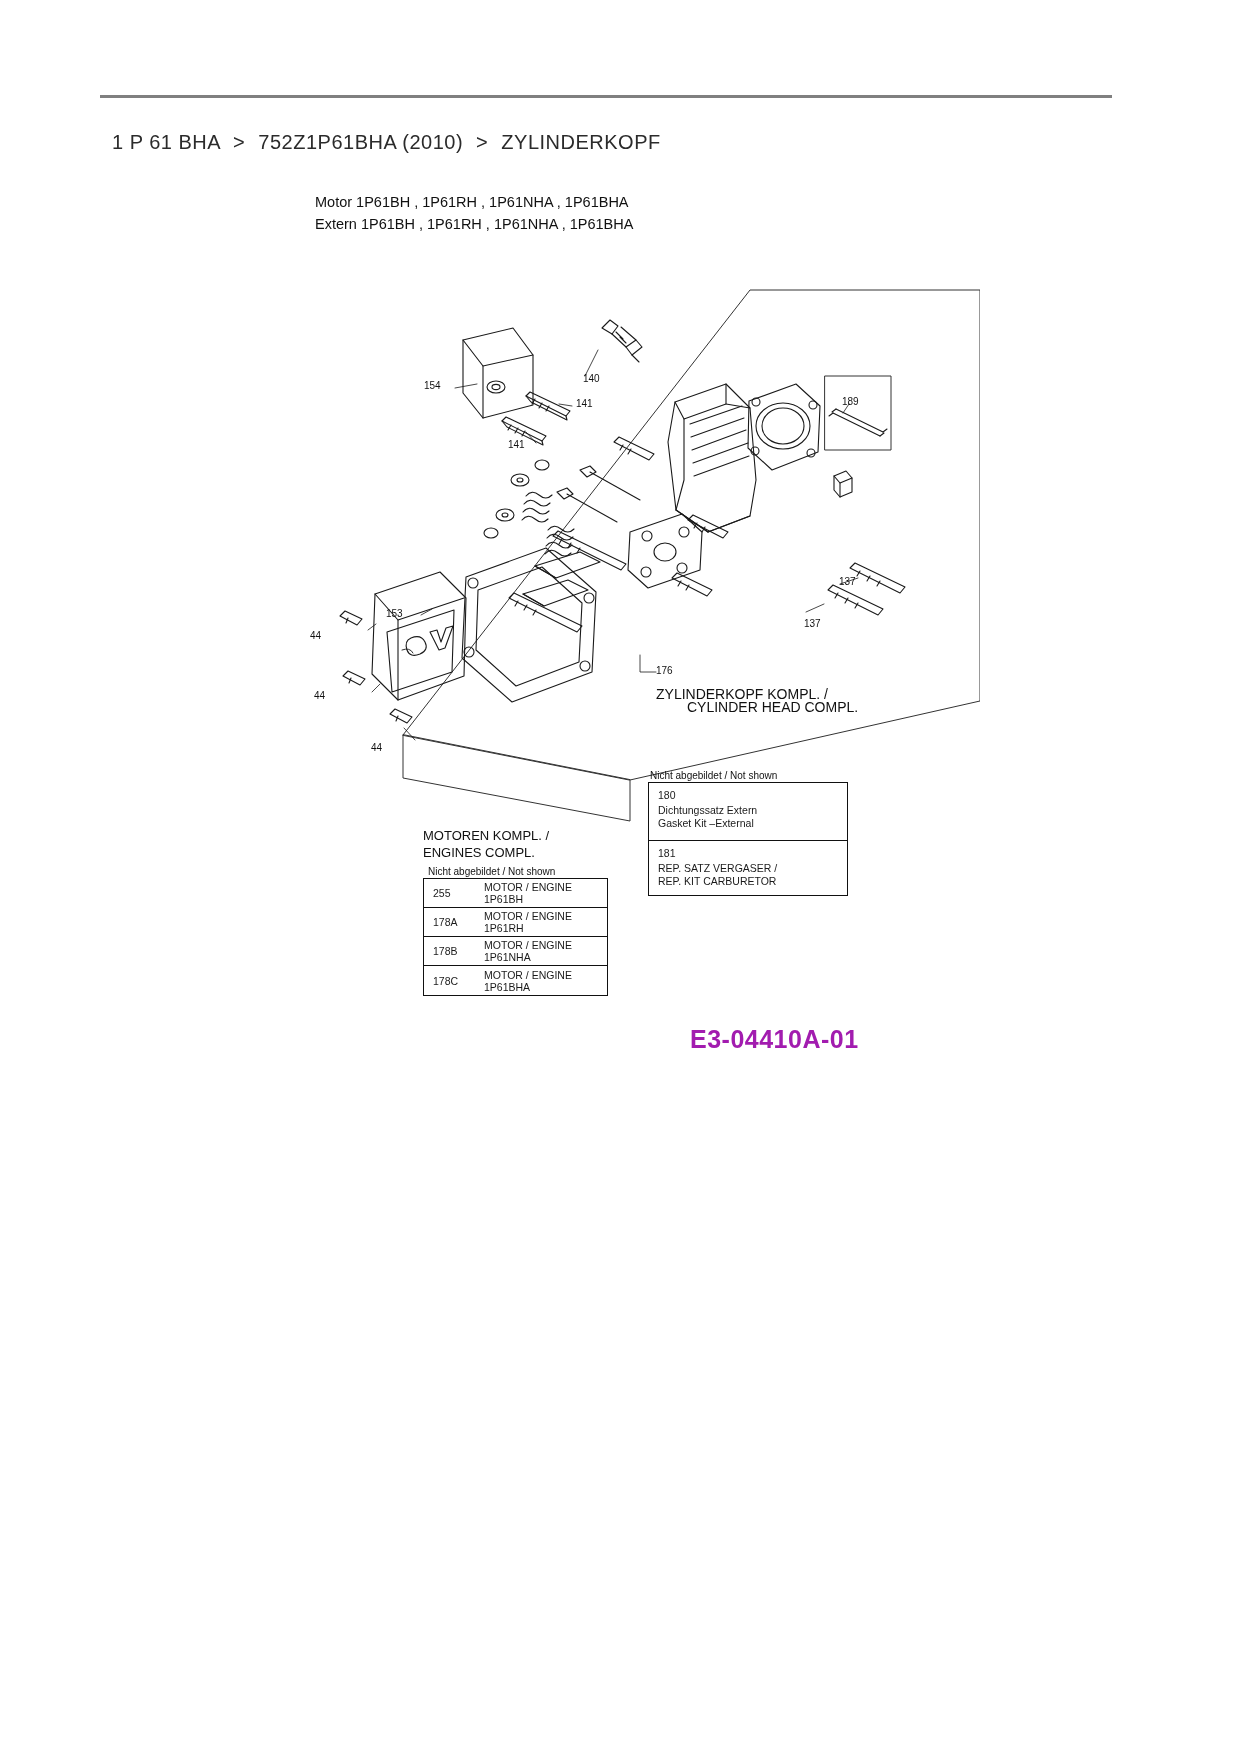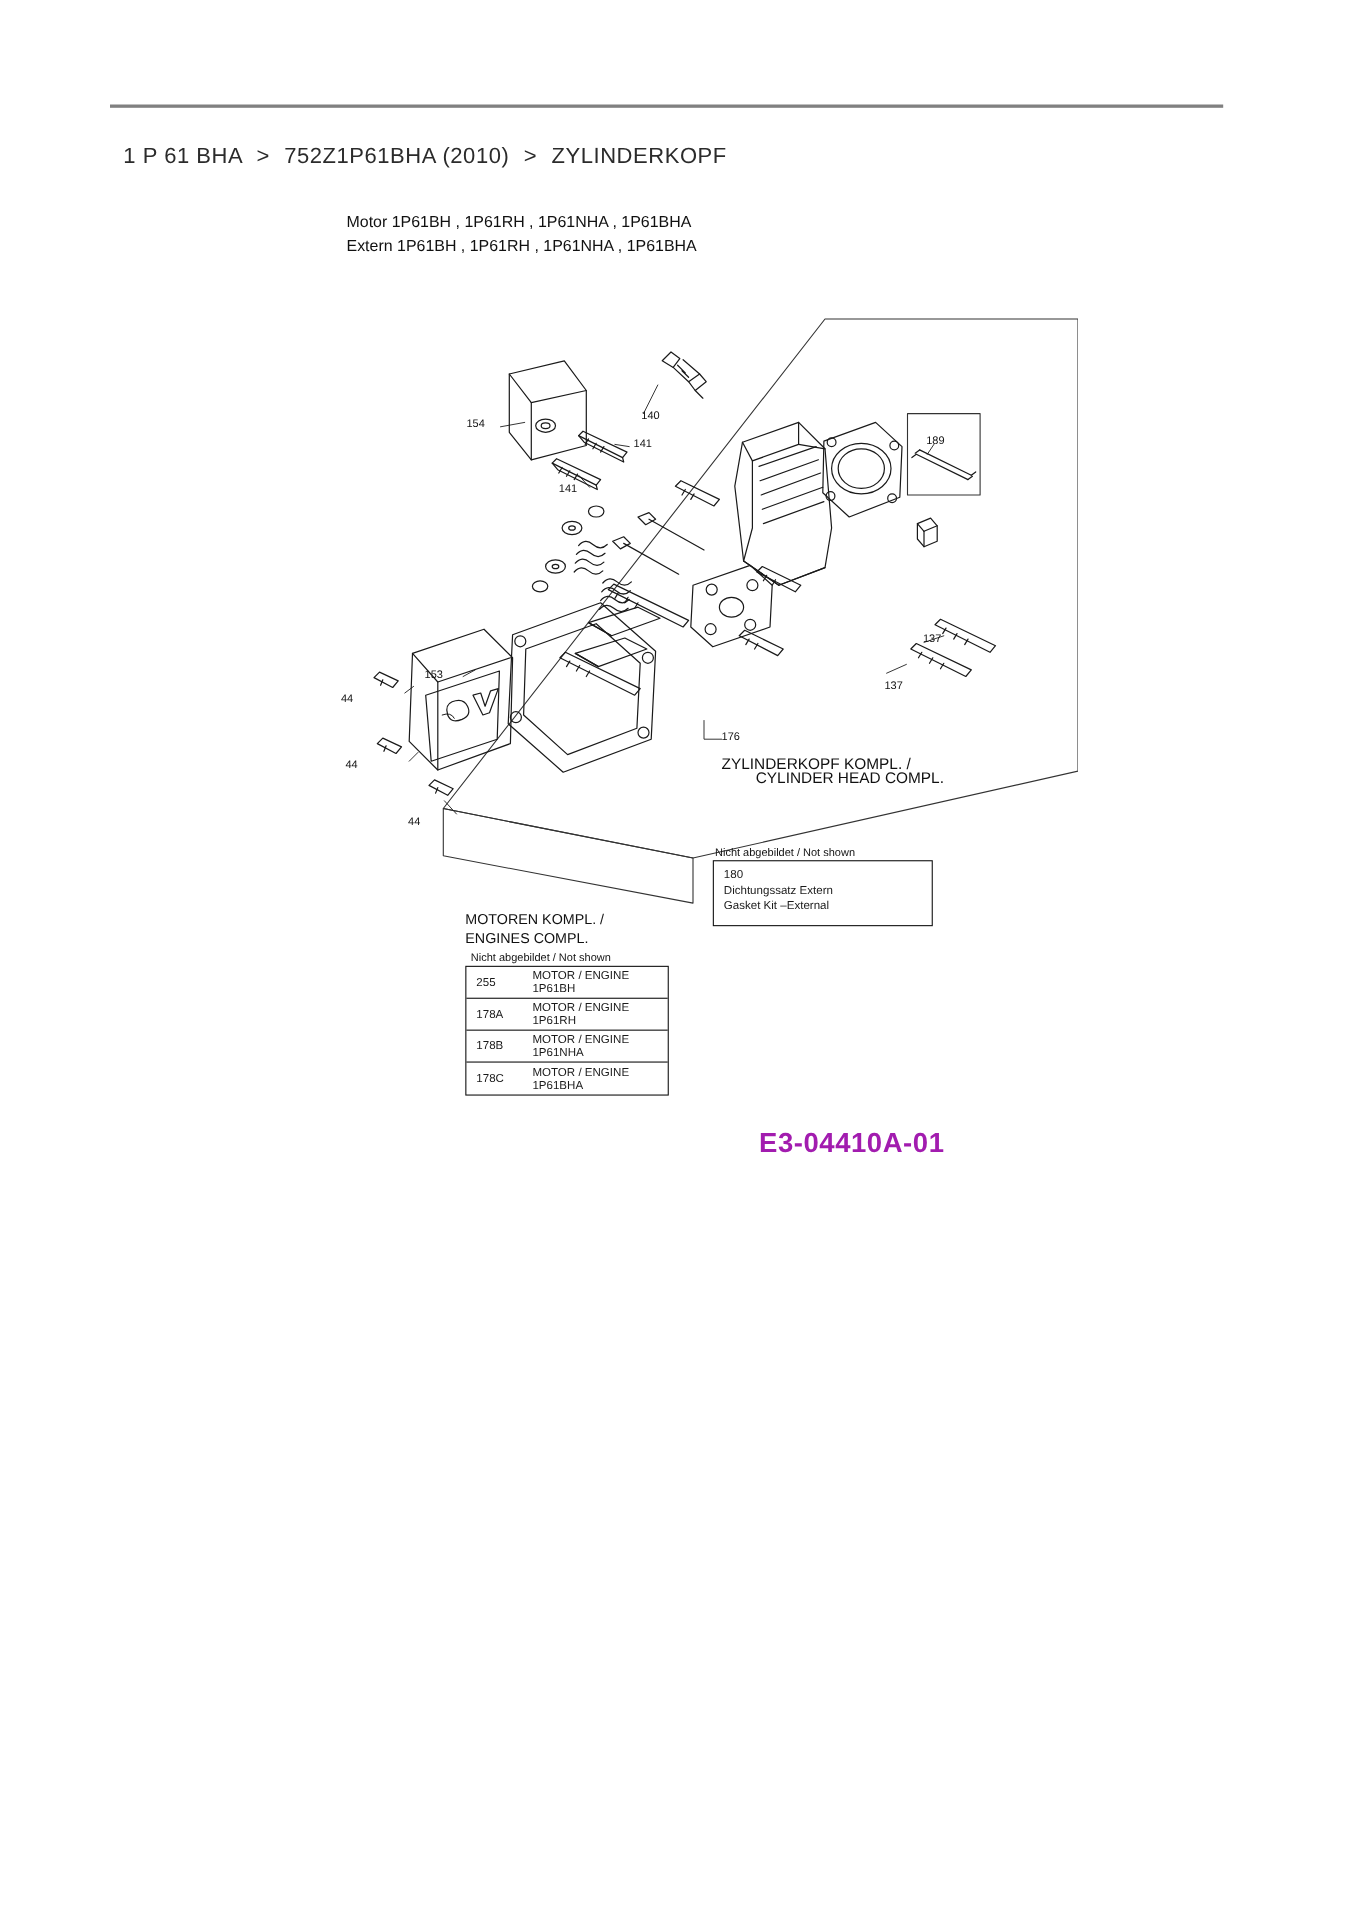--- a/index.html
+++ b/index.html
@@ -363,19 +363,24 @@
     </div>
 
     <div class="notshown" style="left:370px; top:590px;">Nicht abgebildet / Not shown</div>
 
     <div class="tbl2" style="left:368px; top:602px; width:200px;">
       <div class="cell" style="height:58px;">
         <span class="n">180</span>
         <span>Dichtungssatz Extern</span><br>
         <span>Gasket Kit –External</span>
       </div>
+      <div class="cell" style="height:54px;">
+        <span class="n">181</span>
+        <span>REP. SATZ VERGASER /</span><br>
+        <span>REP. KIT CARBURETOR</span>
+      </div>
     </div>
 
   </div>
 
   <div class="docid">E3-04410A-01</div>
 
 </div>
 
 </body></html>

